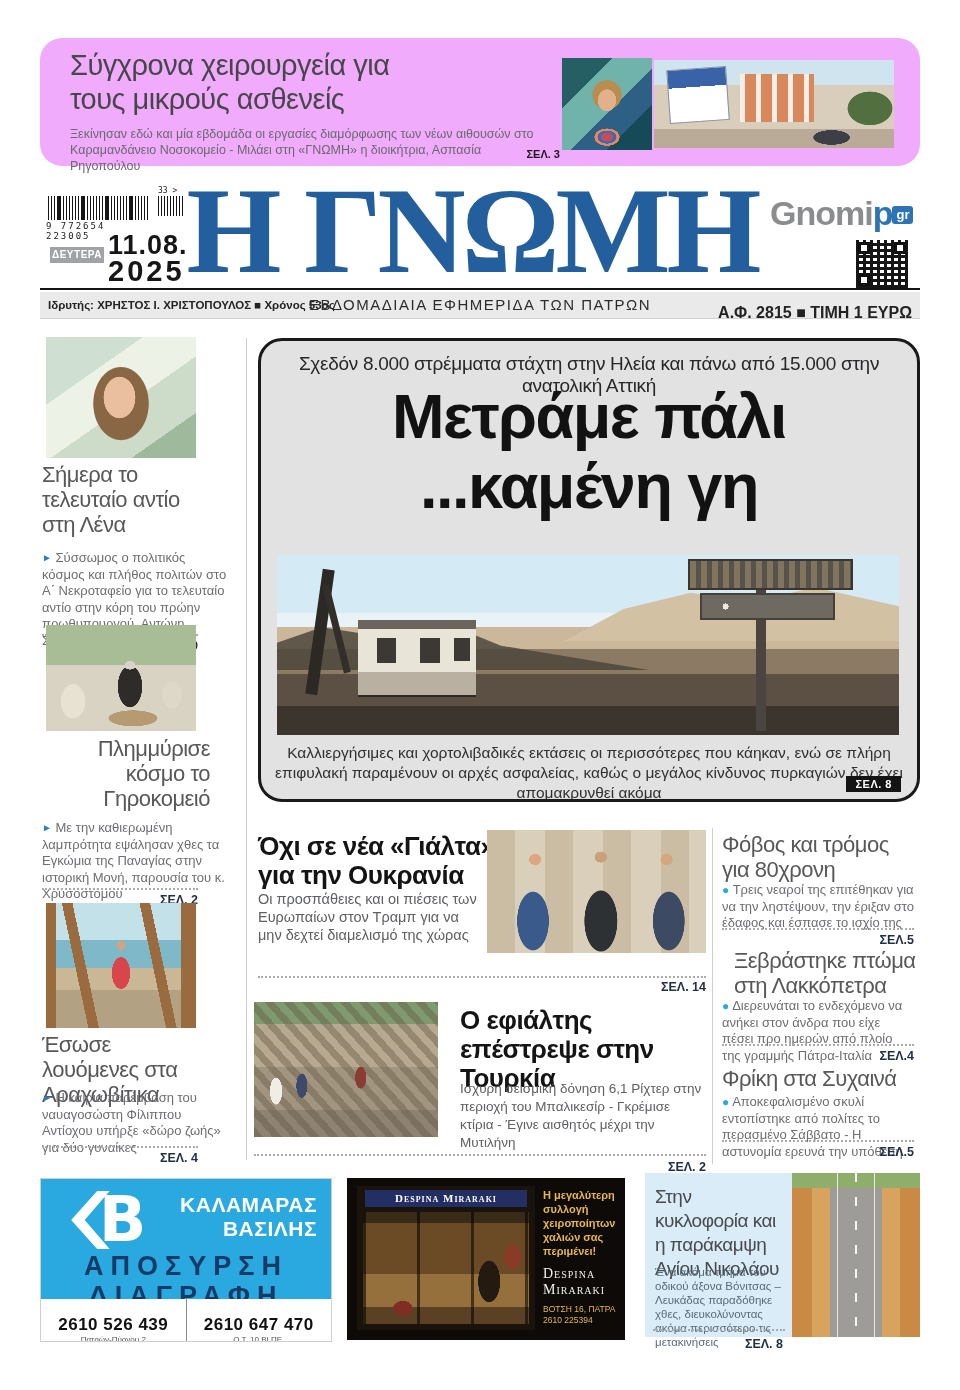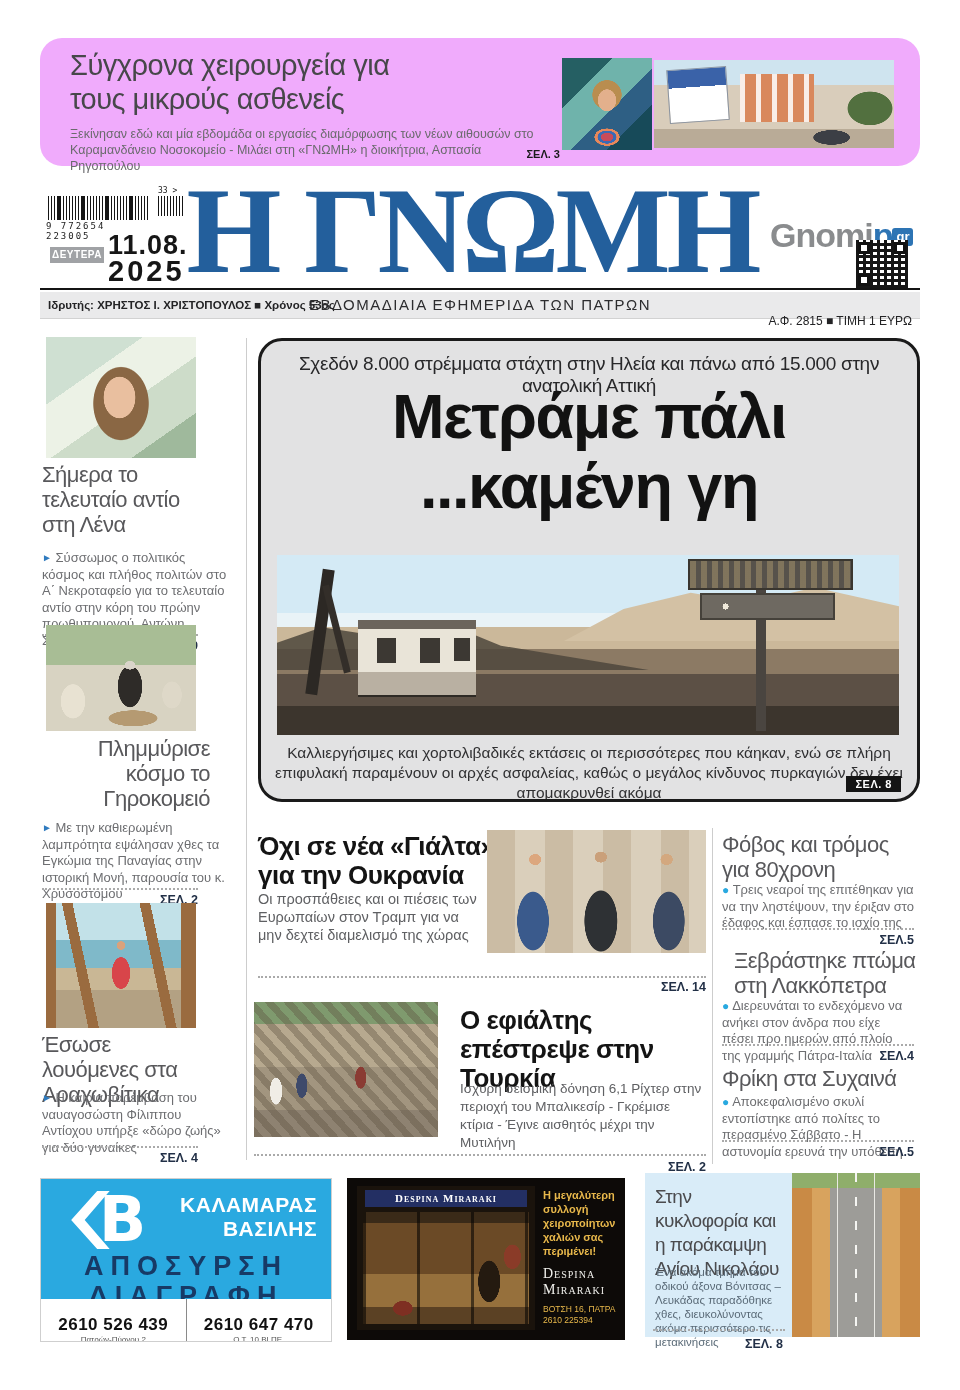--- a/index.html
+++ b/index.html
@@ -37,34 +37,34 @@
   .barcode2-label{left:158px;top:186px;font-size:8px;color:#1a1a1a;font-family:"DejaVu Sans Mono",monospace;}
   .barcode2{left:158px;top:196px;width:26px;height:20px;background:
       repeating-linear-gradient(90deg,#151515 0 1px,transparent 1px 3px);}
   .day-badge{left:50px;top:247px;width:54px;height:16px;background:#a0a2a5;color:#fff;
       font-size:10px;font-weight:bold;text-align:center;line-height:16px;letter-spacing:0.5px;}
   .date1{left:108px;top:232px;font-size:27px;font-weight:bold;color:#161616;letter-spacing:1px;line-height:26px;}
   .date2{left:108px;top:257px;font-size:29px;font-weight:bold;color:#161616;letter-spacing:3px;line-height:28px;}
   .paper-logo{left:182px;top:184px;width:580px;height:102px;text-align:center;
       font-family:"Liberation Serif",serif;font-weight:bold;font-size:122px;line-height:94px;
       letter-spacing:-4px;color:#235f9c;}
-  .weblogo{left:770px;top:216px;width:150px;font-size:34px;font-weight:bold;letter-spacing:-1px;}
+  .weblogo{left:770px;top:194px;width:150px;font-size:34px;font-weight:bold;letter-spacing:-1px;}
   .weblogo .g1{color:#8a8c8e;}
   .weblogo .g2{color:#2d74b4;}
   .weblogo .tld{display:inline-block;background:#2d74b4;color:#fff;font-size:13px;font-weight:bold;
       padding:1px 4px 2px;border-radius:3px;vertical-align:6px;letter-spacing:0;}
   .qr{left:856px;top:240px;width:52px;height:48px;background:
       repeating-linear-gradient(0deg,#161616 0 3px,transparent 3px 6px),
       repeating-linear-gradient(90deg,#161616 0 3px,#fff 3px 7px);}
   .qr-eye{position:absolute;width:12px;height:12px;border:3px solid #111;background:#fff;box-sizing:border-box;}
   .blackrule{left:40px;top:288px;width:880px;height:2px;background:#141414;}
   .infobar{left:40px;top:292px;width:880px;height:26px;background:#eaeaeb;border-bottom:1px solid #d2d2d2;}
   .info-founder{left:8px;top:7px;font-size:11.5px;font-weight:bold;color:#232325;}
   .info-tagline{left:0;top:4px;width:100%;text-align:center;font-size:15px;letter-spacing:1.5px;color:#2c2c2e;}
-  .info-issue{right:8px;top:22px;font-size:12px;font-weight:normal;color:#232325;}
+  .info-issue{right:8px;top:12px;font-size:16px;font-weight:bold;color:#232325;}
 
   
   .hero{left:258px;top:338px;width:656px;height:458px;background:#e2e2e3;border:3px solid #1a1a1a;
         border-radius:24px;overflow:hidden;}
   .hero-kicker{left:0;top:12px;width:100%;text-align:center;font-size:19px;color:#28282a;letter-spacing:-0.3px;}
   .hero-head{left:0;top:40px;width:100%;text-align:center;font-size:63px;line-height:70px;
         font-weight:bold;color:#121212;letter-spacing:-1.5px;}
   .hero-photo{left:16px;top:214px;width:622px;height:180px;overflow:hidden;background:
       linear-gradient(180deg,#d4eaf5 0 32%,#e9f3f7 32% 40%,#cbb89a 40% 52%,#8c7a64 52% 66%,#5c5045 66% 84%,#3c352d 84%);}
   .fp-mtn{left:46%;top:18%;width:54%;height:30%;background:#d3c1a4;

